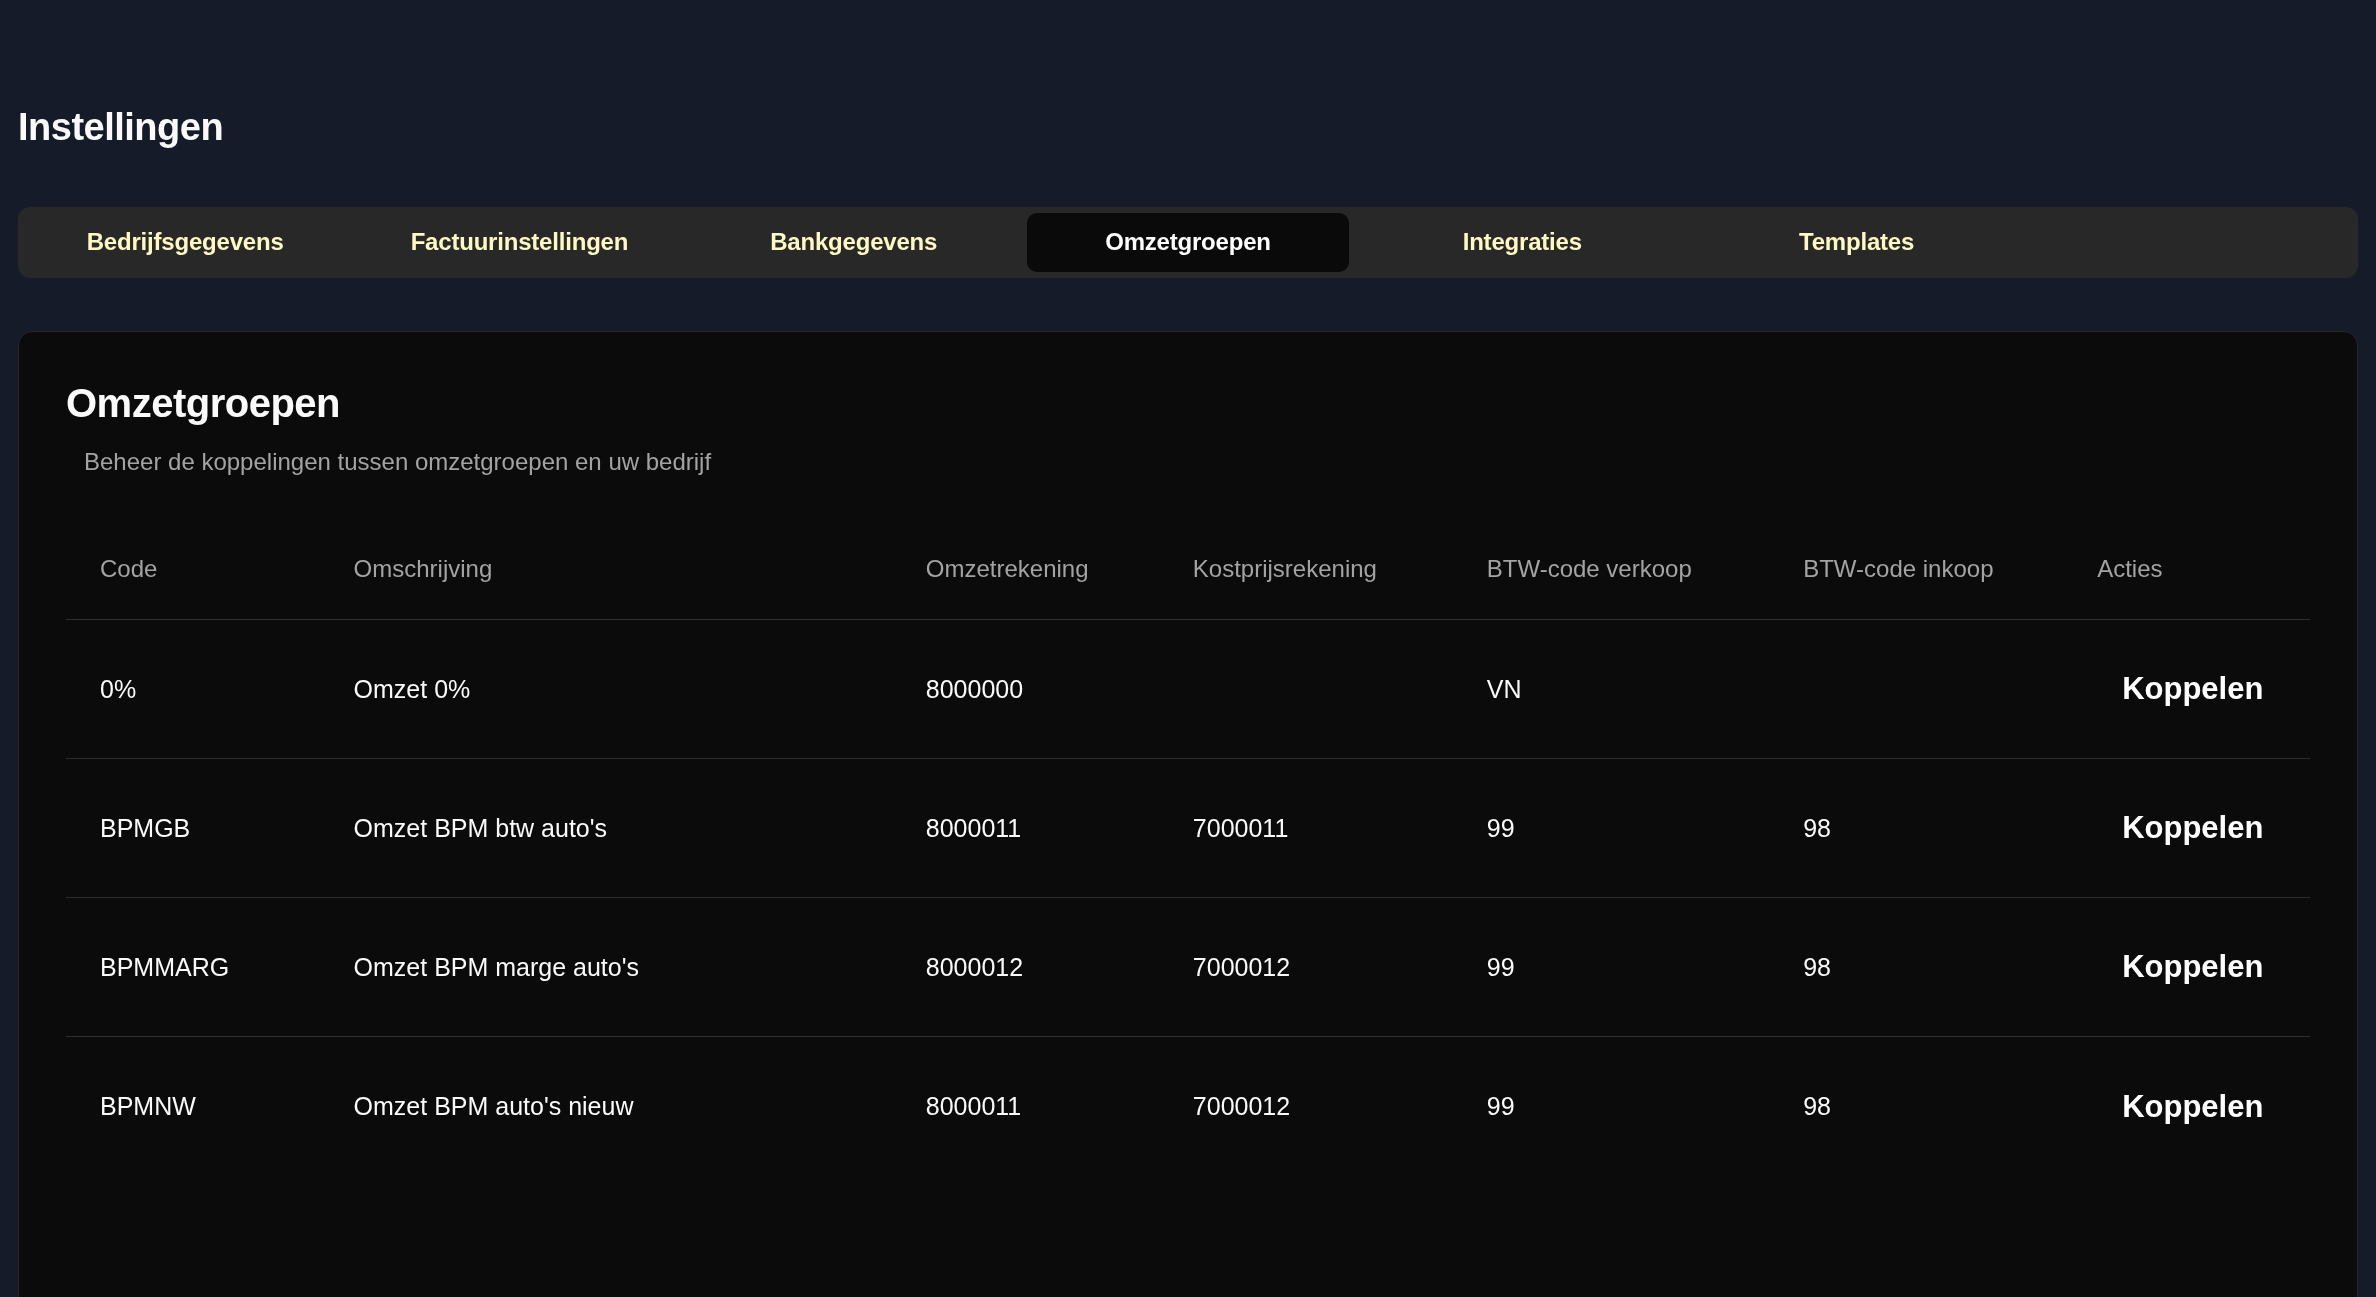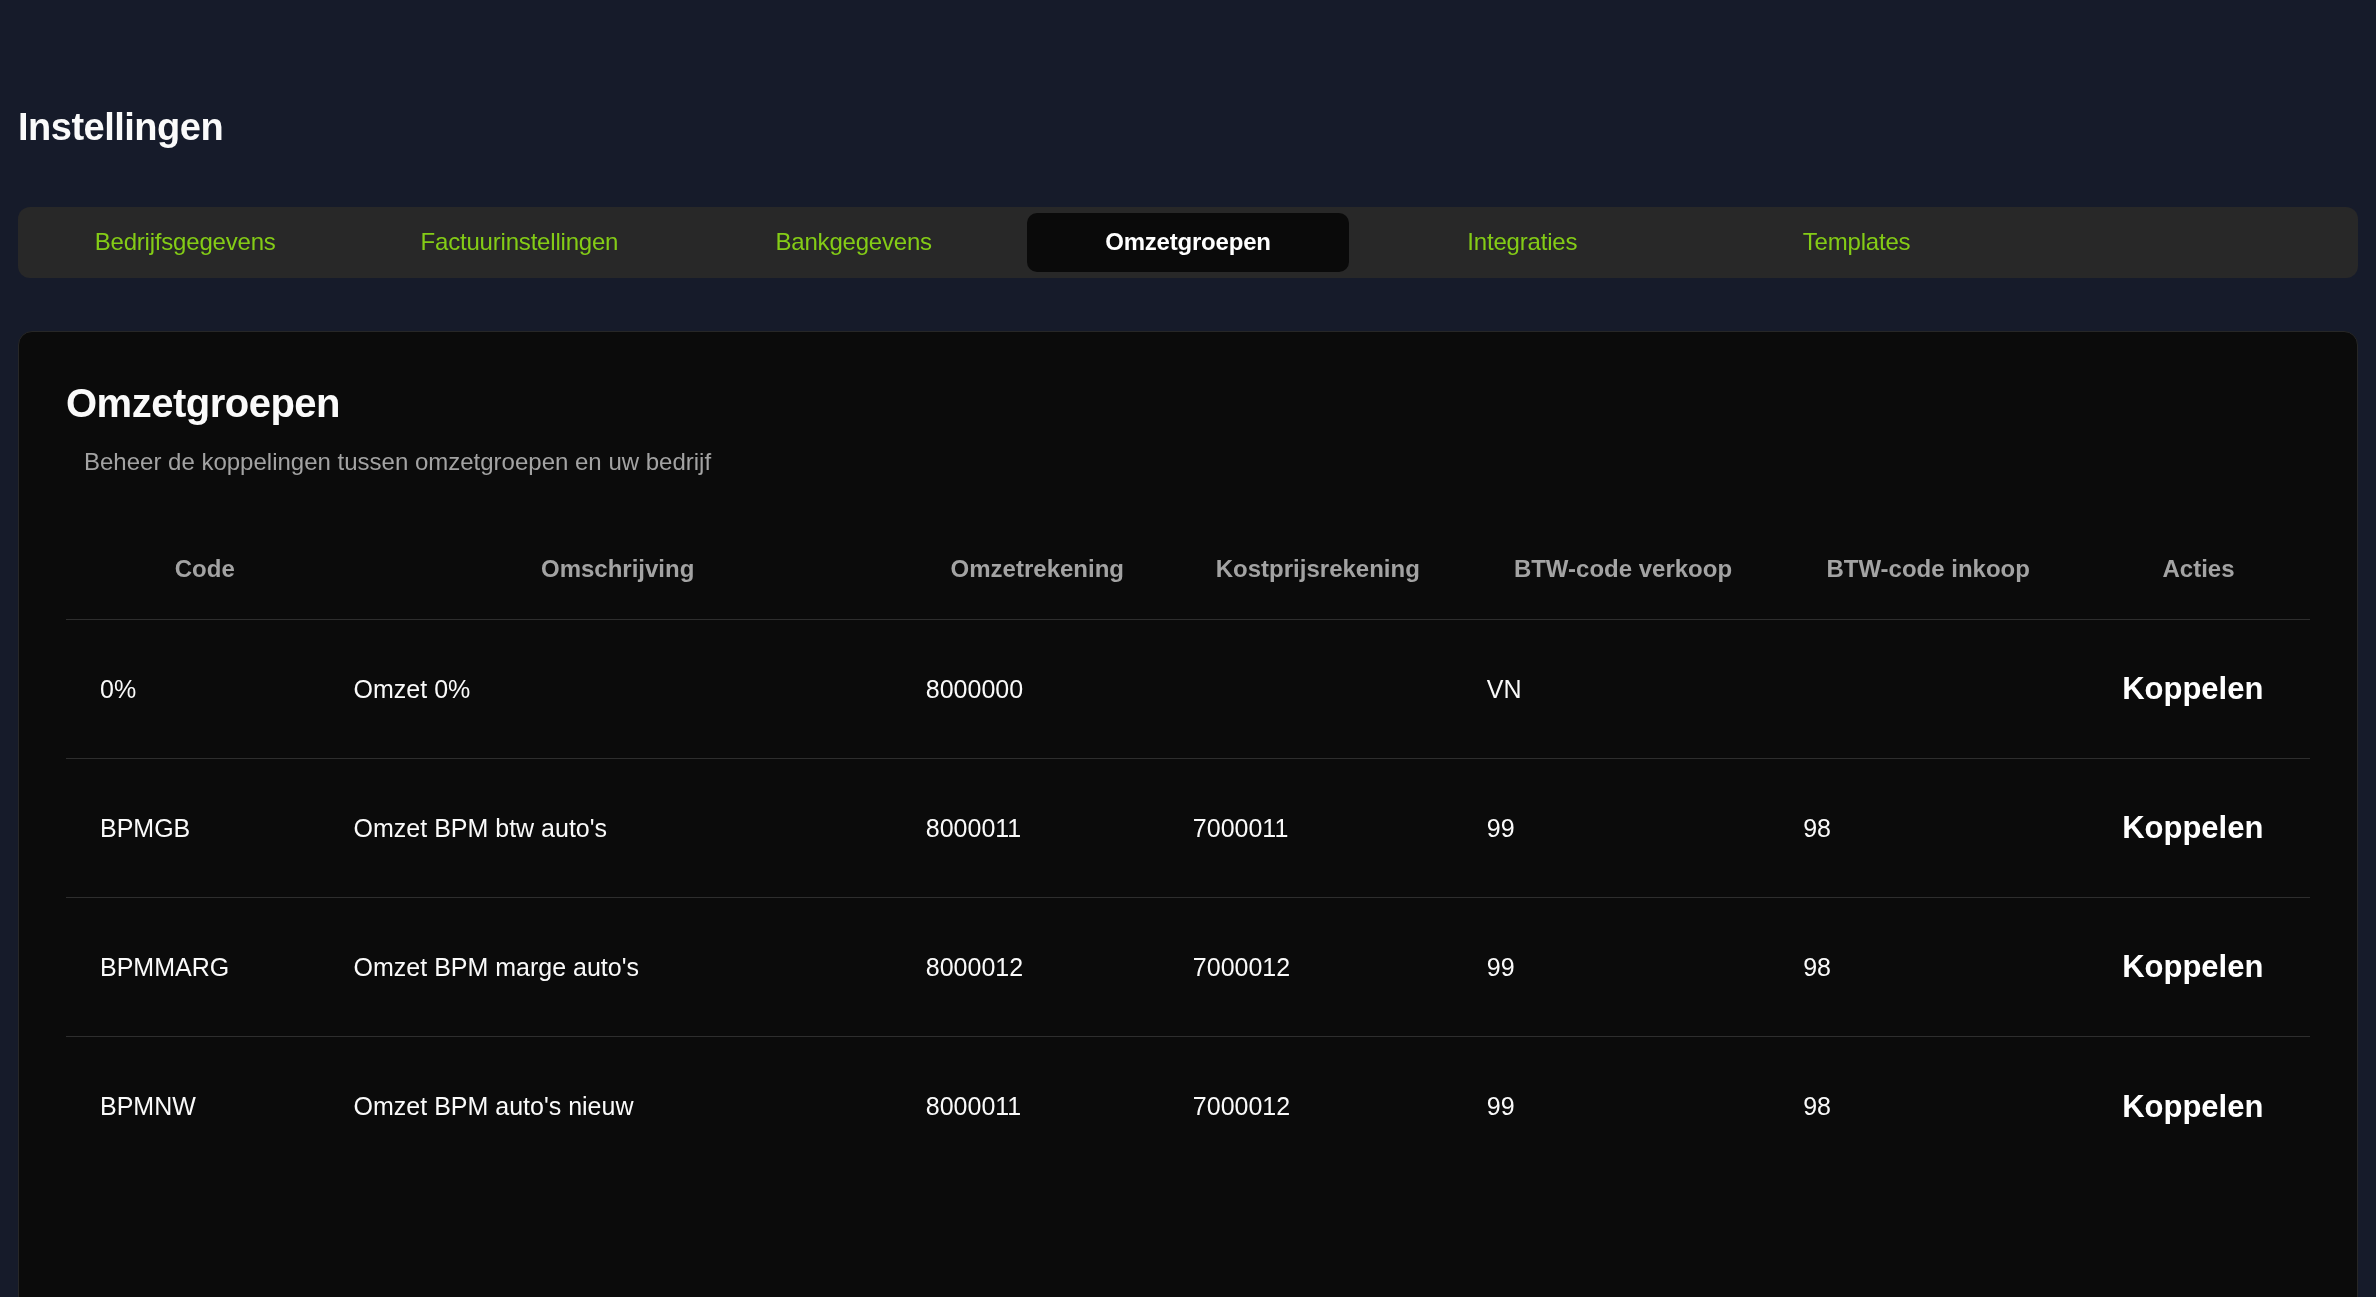--- a/index.html
+++ b/index.html
@@ -30,24 +30,24 @@
     grid-template-columns: repeat(7, 1fr);
     align-items: stretch;
     margin-bottom: 53px;
   }
   .tab {
     appearance: none;
     background: transparent;
     border: none;
     margin: 6px;
     border-radius: 10px;
-    color: #84cc16;
+    color: #fef9c3;
     font-family: inherit;
     font-size: 24px;
-    font-weight: 400;
+    font-weight: 700;
     letter-spacing: -0.2px;
     cursor: pointer;
     display: flex;
     align-items: center;
     justify-content: center;
     white-space: nowrap;
   }
   .tab.active {
     background: #0a0a0a;
     color: #ffffff;
@@ -88,22 +88,22 @@
   col.c1 { width: 11.3%; }
   col.c2 { width: 25.5%; }
   col.c3 { width: 11.9%; }
   col.c4 { width: 13.1%; }
   col.c5 { width: 14.1%; }
   col.c6 { width: 13.1%; }
   col.c7 { width: 11.0%; }
   th {
     color: #a3a3a3;
     font-size: 24px;
-    font-weight: 700;
-    text-align: center;
+    font-weight: 400;
+    text-align: left;
     vertical-align: middle;
     height: 101px;
     padding: 0 10px 0 34px;
     line-height: 1.6;
     border-bottom: 1px solid #2e2e2e;
   }
   td {
     color: #fafafa;
     font-size: 25px;
     font-weight: 400;

